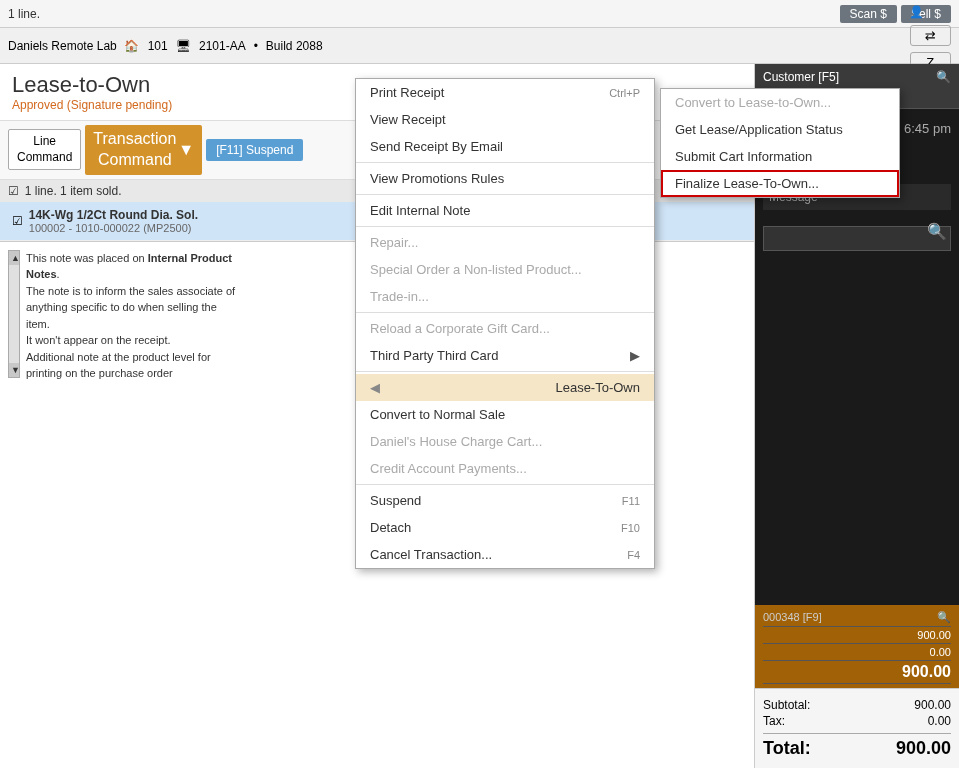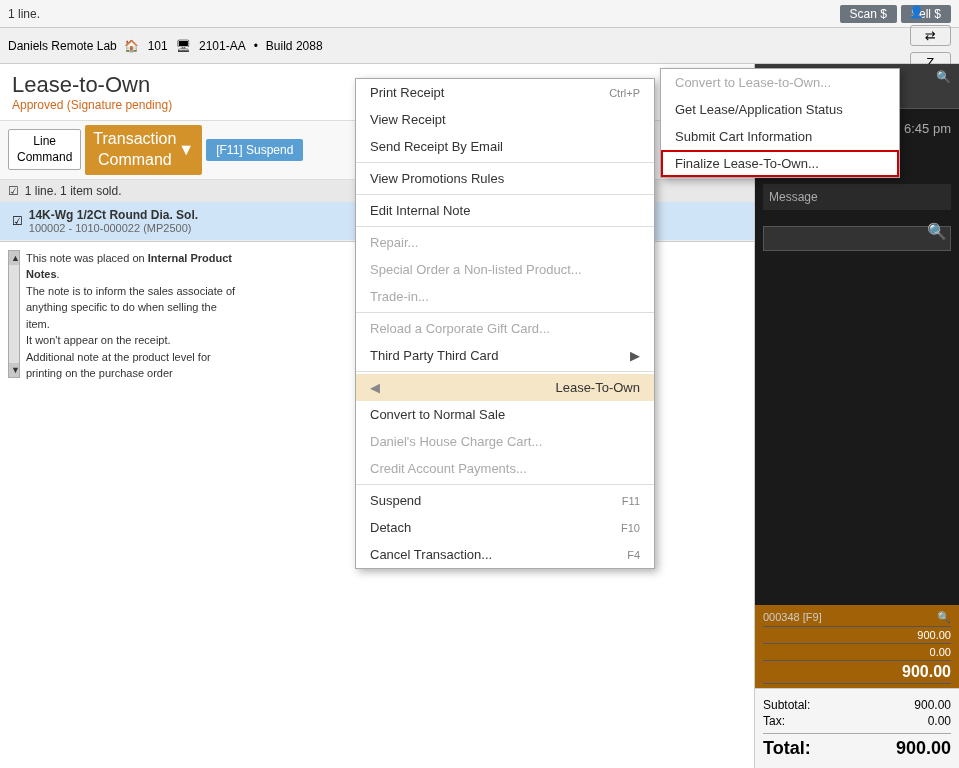--- a/index.html
+++ b/index.html
@@ -78,21 +78,21 @@
     .dropdown-overlay { position: absolute; top: 78px; left: 355px; z-index: 100; }
     .dropdown-menu { background: white; border: 1px solid #aaa; box-shadow: 3px 3px 8px rgba(0,0,0,0.3); min-width: 300px; font-size: 13px; }
     .menu-item { padding: 6px 14px; cursor: pointer; display: flex; justify-content: space-between; align-items: center; color: #333; }
     .menu-item.disabled { color: #aaa; cursor: default; }
     .menu-item.highlighted { background: #f5e6c8; font-weight: 500; }
     .menu-separator { border-top: 1px solid #ddd; margin: 2px 0; }
     .menu-item .shortcut { color: #888; font-size: 11px; }
     .menu-item .arrow { color: #555; }
 
     
-    .submenu-overlay { position: absolute; top: 68px; left: 660px; z-index: 101; }
+    .submenu-overlay { position: absolute; top: 88px; left: 660px; z-index: 101; }
     .submenu { background: white; border: 1px solid #aaa; box-shadow: 3px 3px 8px rgba(0,0,0,0.3); min-width: 240px; font-size: 13px; }
     .submenu-item { padding: 6px 14px; cursor: pointer; color: #333; }
     .submenu-item.disabled { color: #aaa; cursor: default; }
     .submenu-item.highlighted-red { border: 2px solid #cc0000; padding: 4px 12px; }
   </style>
 </head>
 <body>
 
 <div class="top-bar">
   <span class="top-bar-left">1 line.</span>

